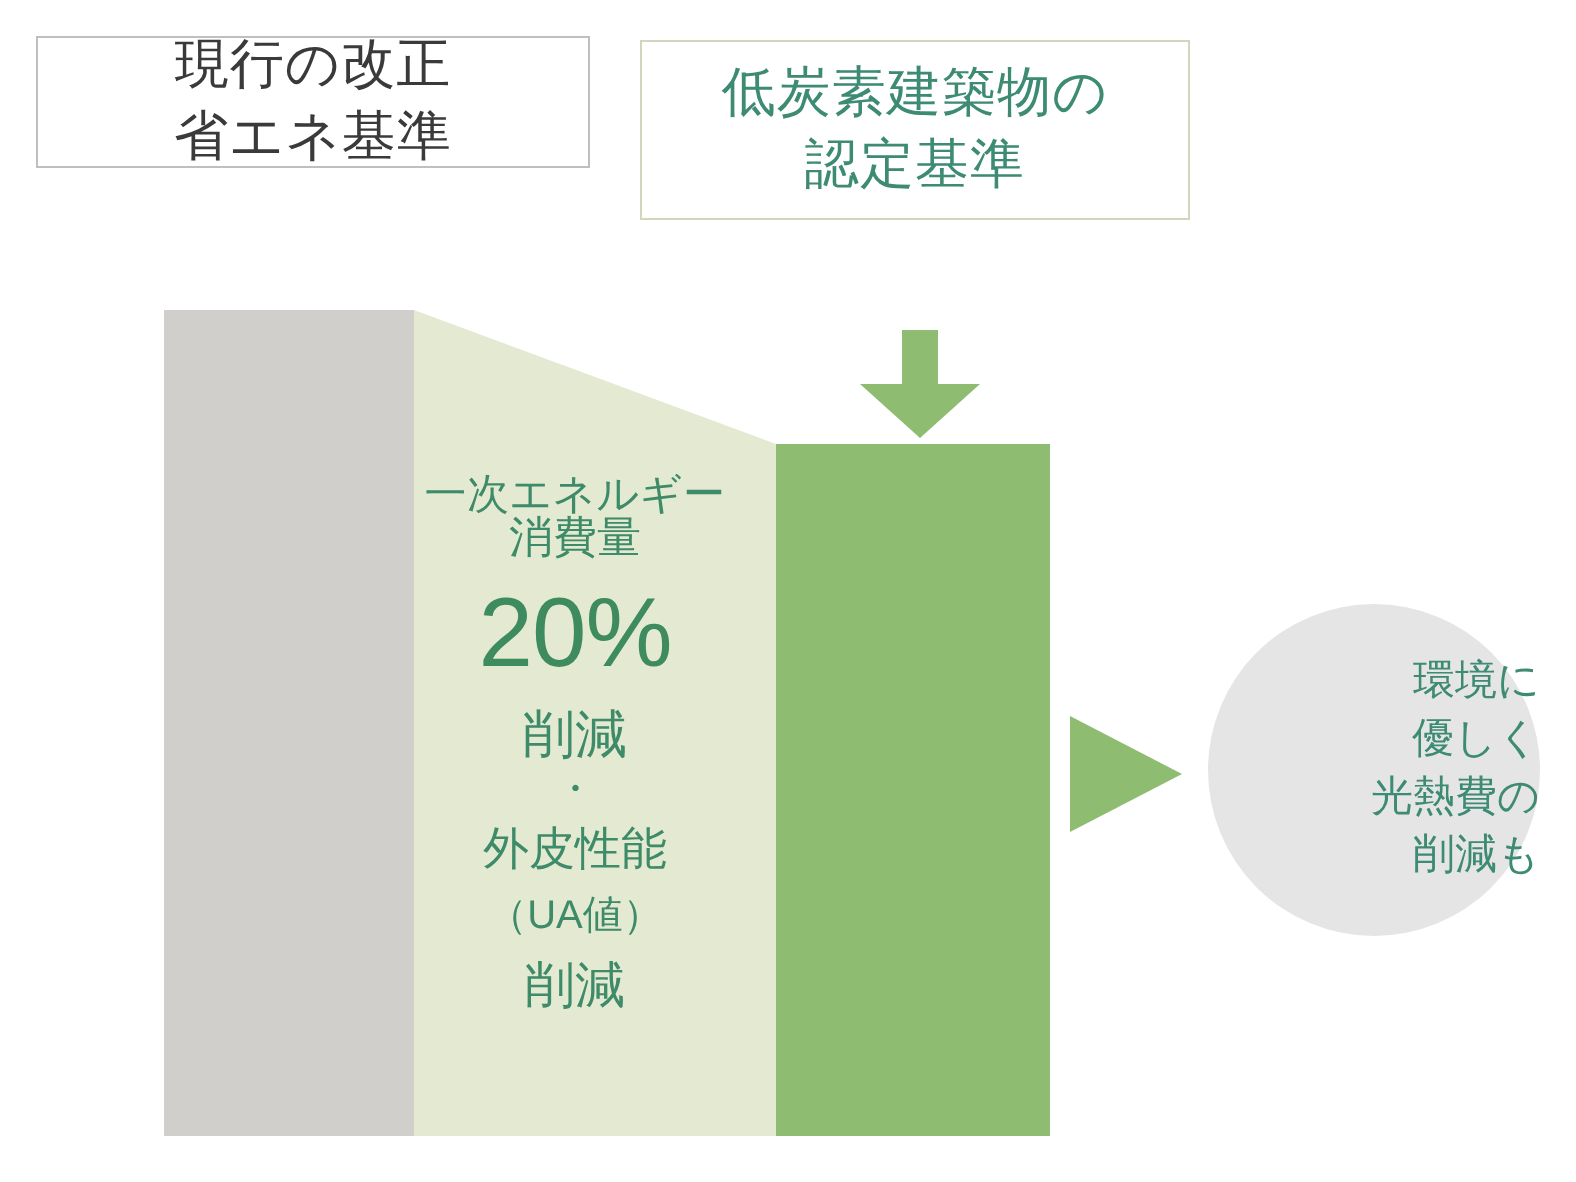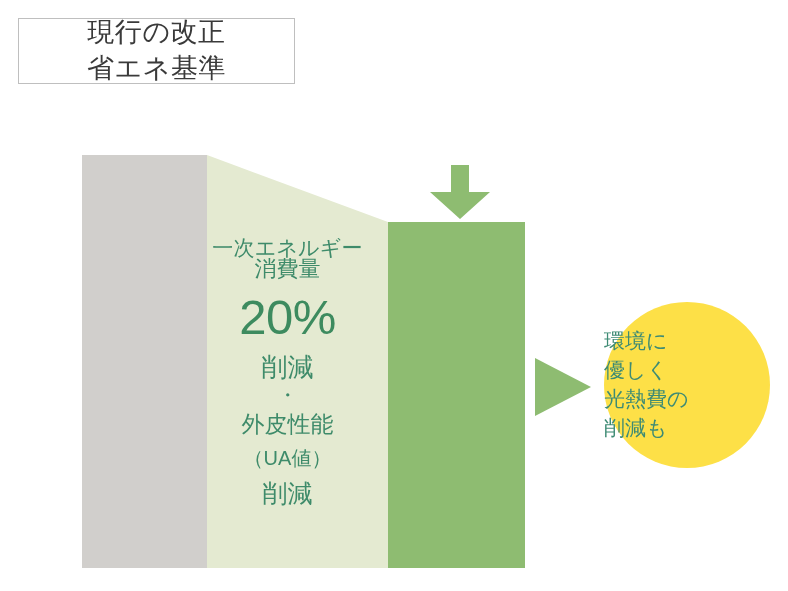--- a/index.html
+++ b/index.html
@@ -128,42 +128,46 @@
   #right-arrow svg { display: block; width: 100%; height: 100%; }
 
   
   #circle-callout {
     position: absolute;
     left: 604px;
     top: 302px;
     width: 166px;
     height: 166px;
     border-radius: 50%;
-    background: #fde047;
+    background: #e5e5e5;
     display: flex;
     flex-direction: column;
-    align-items: flex-start;
+    align-items: flex-end;
     justify-content: center;
     text-align: center;
     color: #3e8b74;
     font-size: 21px;
     line-height: 1.38;
   }
   .cl { display: block; white-space: nowrap; }
 </style>
 </head>
 <body>
 
 <div id="stage">
 
   <div class="label-box" id="box-current">
     <span class="label-line">現行の改正</span>
     <span class="label-line">省エネ基準</span>
   </div>
 
+  <div class="label-box" id="box-lowcarbon">
+    <span class="label-line">低炭素建築物の</span>
+    <span class="label-line">認定基準</span>
+  </div>
 
   <div id="bar-gray"></div>
   <div id="bar-slope"></div>
   <div id="bar-green"></div>
 
   <div id="slope-text">
     <span class="st st-energy">一次エネルギー</span>
     <span class="st st-shohi">消費量</span>
     <span class="st st-pct">20%</span>
     <span class="st st-reduce1">削減</span>

